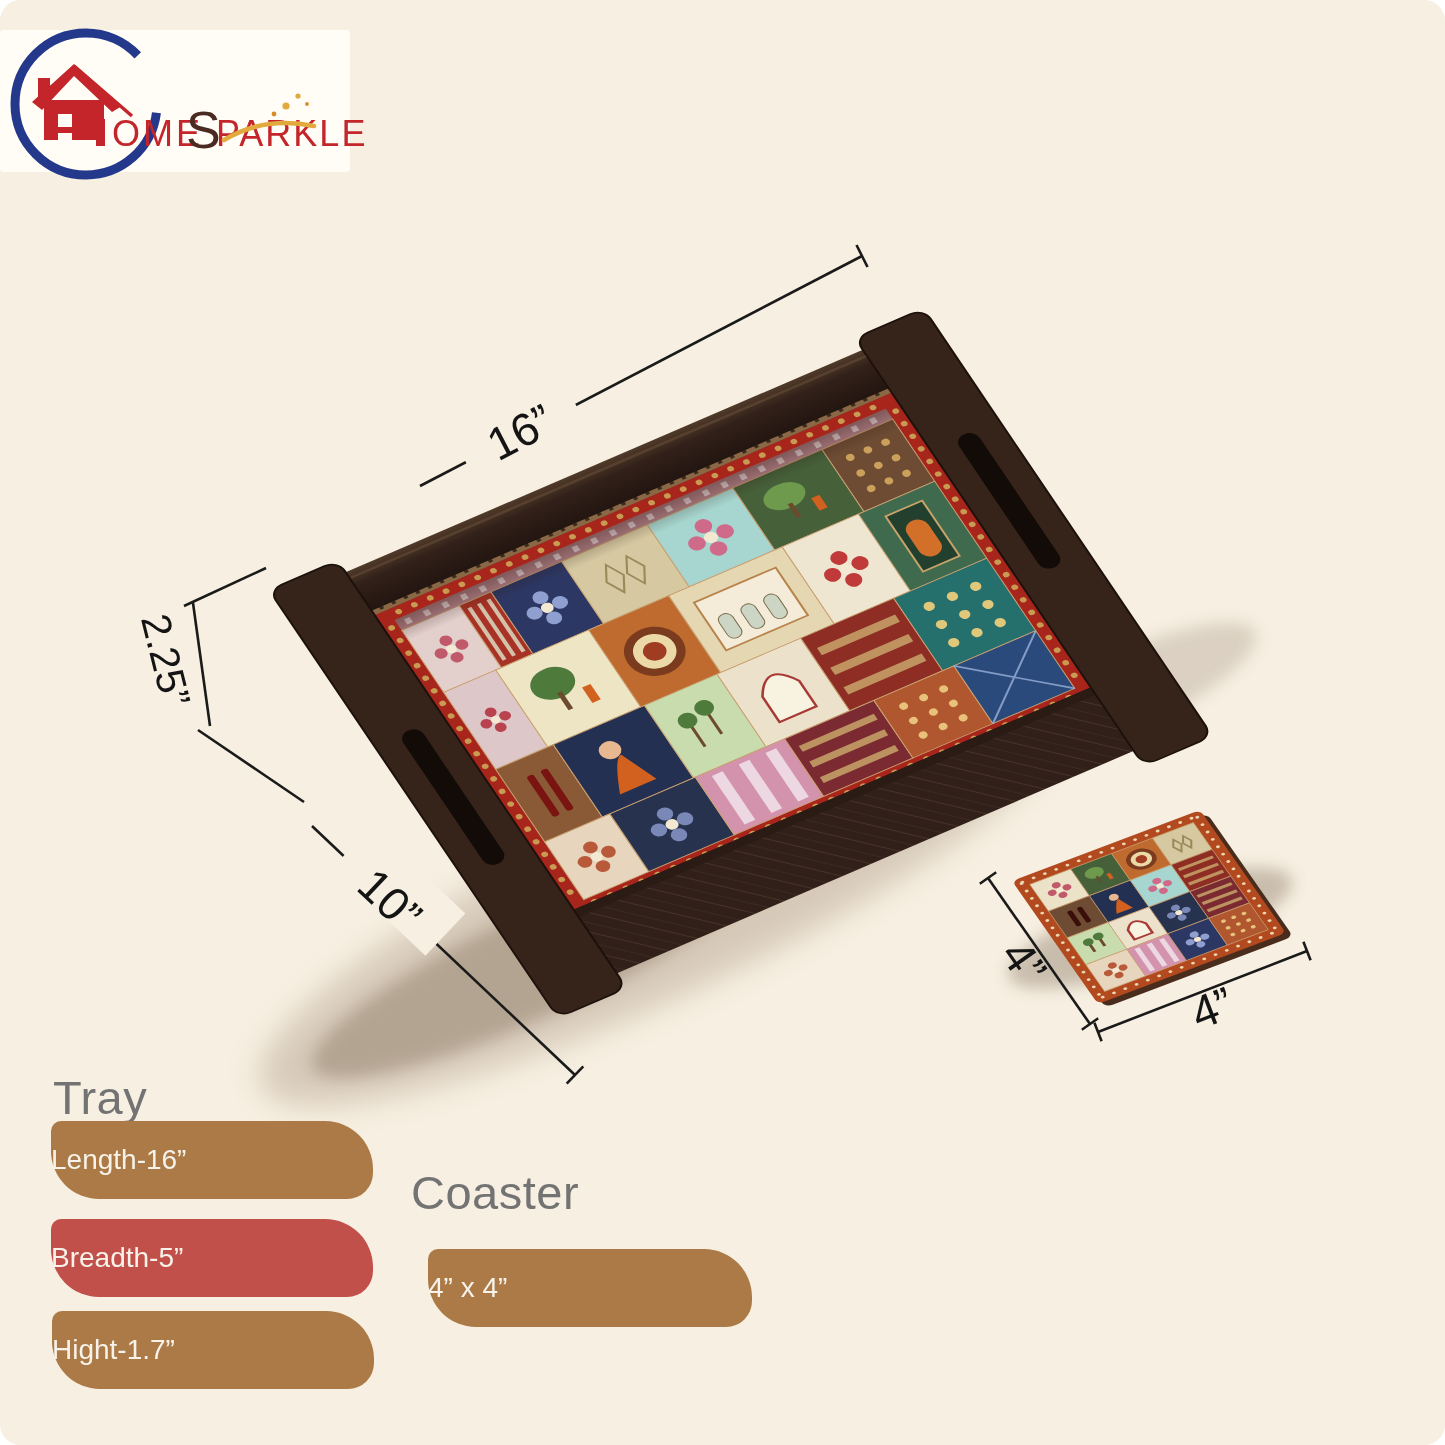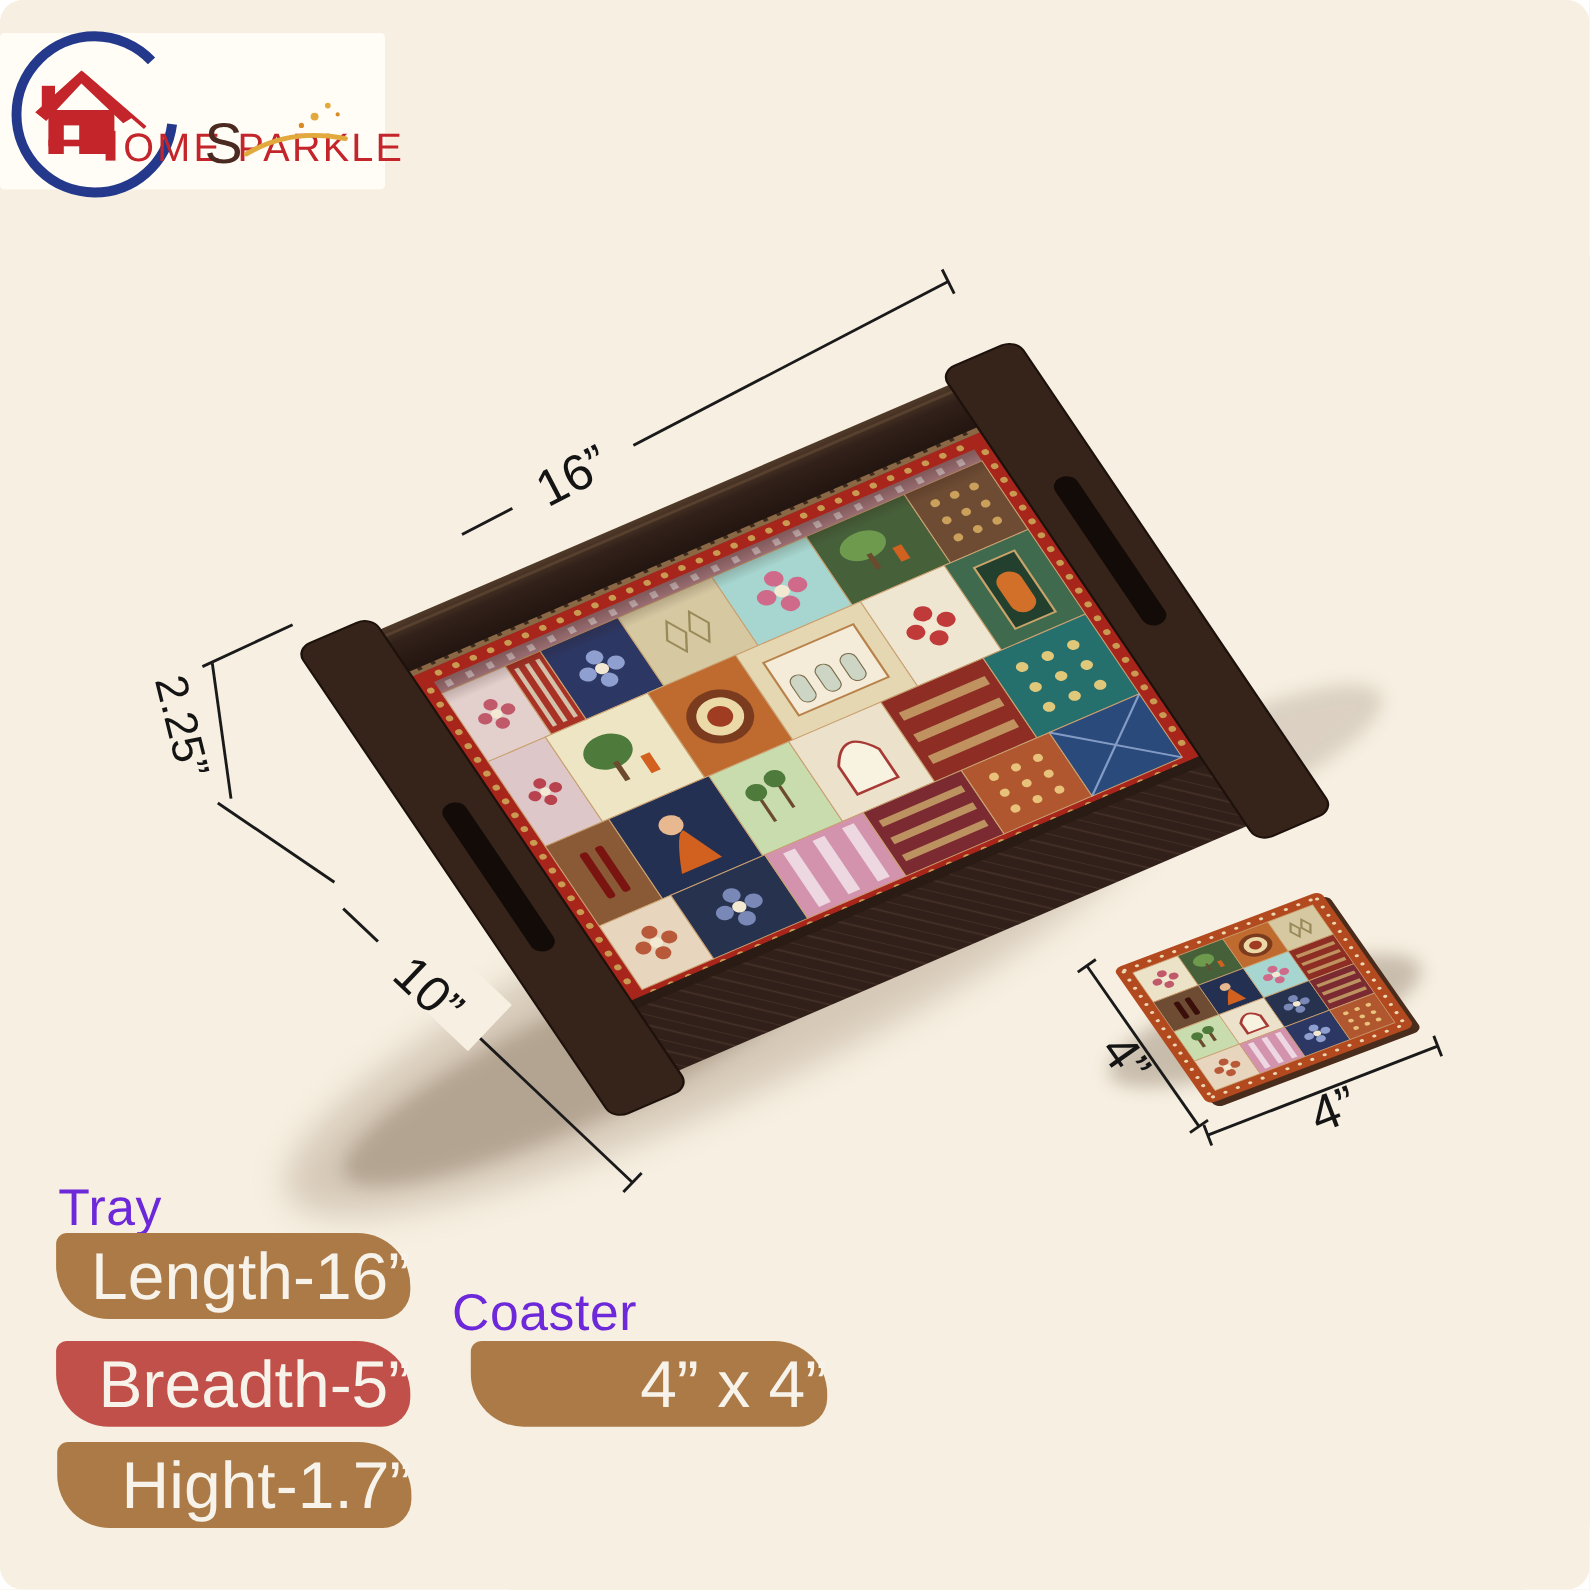--- a/index.html
+++ b/index.html
@@ -1,23 +1,23 @@
 <!DOCTYPE html>
 <html><head>
 <meta charset="utf-8">
 <style>
   html,body{margin:0;padding:0;}
   body{font-family:"Liberation Sans", sans-serif;}
   #stage{position:relative;width:1445px;height:1445px;overflow:hidden;background:#f7f0e2;border-radius:21px;}
   #scene{position:absolute;left:0;top:0;}
-  .heading{position:absolute;color:#6d28d9;font-size:47px;letter-spacing:0.5px;}
+  .heading{position:absolute;color:#737373;font-size:47px;letter-spacing:0.5px;}
   .badge{position:absolute;width:322px;height:78px;border-radius:10px 48px 26px 48px;
-         display:flex;align-items:center;justify-content:flex-end;
-         color:#f7f3ea;font-size:60px;}
-  .badge-coaster{width:324px;}
+         display:flex;align-items:center;justify-content:flex-start;
+         color:#f7f3ea;font-size:28px;}
+  .badge-coaster{width:324px;margin-top:30px;}
   .dimtext{font-size:46px;fill:#141414;}
   .dimtext-small{font-size:41px;fill:#141414;}
   .dimline{stroke:#1a1a1a;stroke-width:2.6;fill:none;}
 </style>
 </head>
 <body>
 
 <div id="stage">
   <svg id="scene" width="1445" height="1445" viewBox="0 0 1445 1445">
     <defs>

